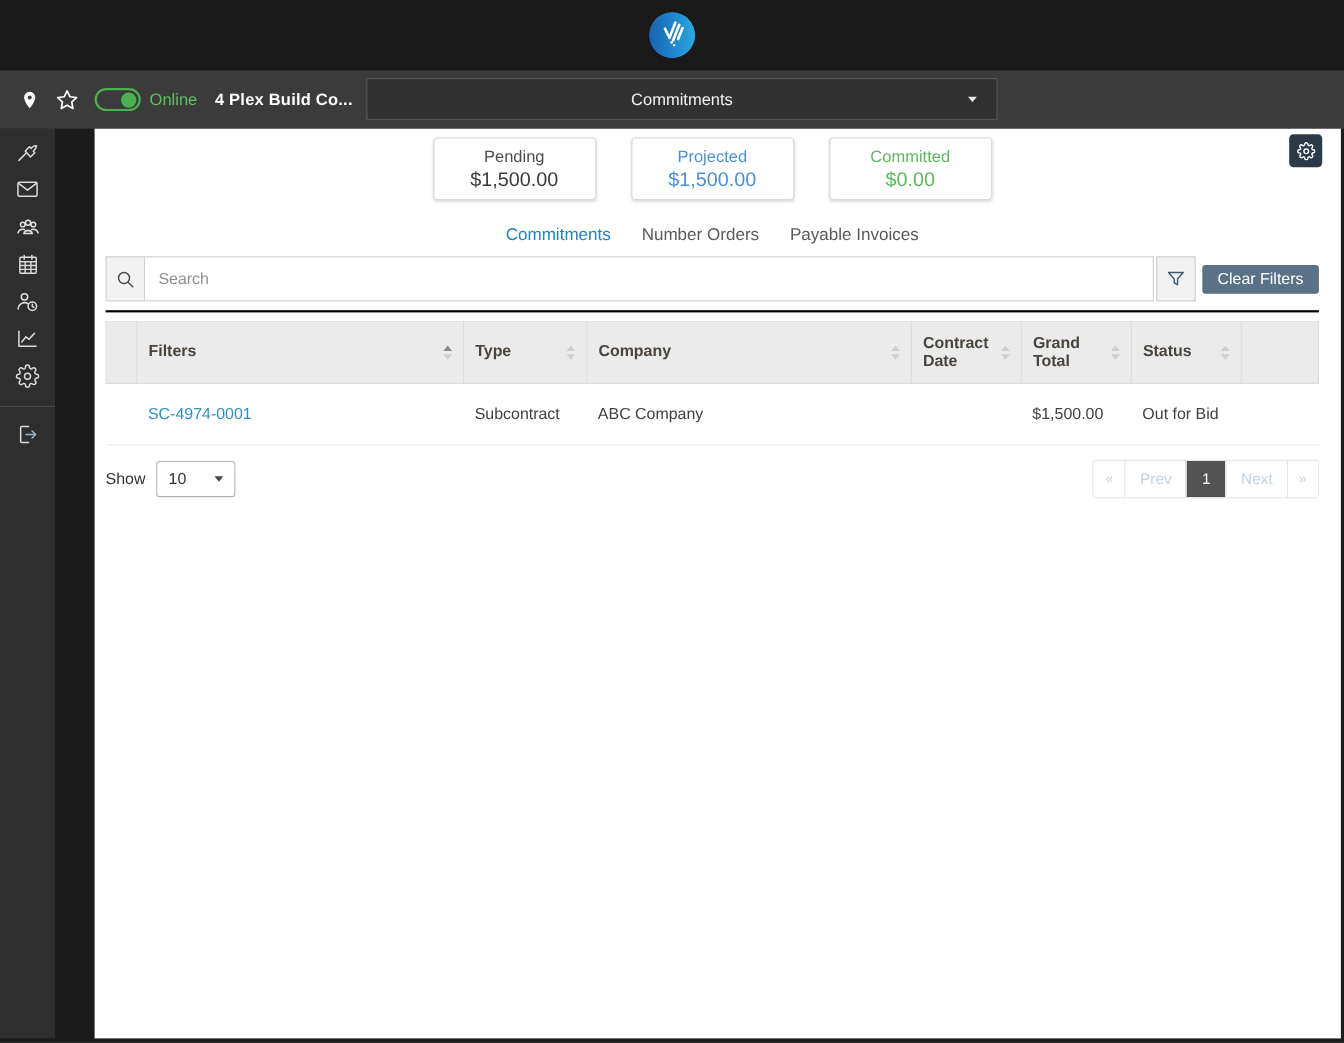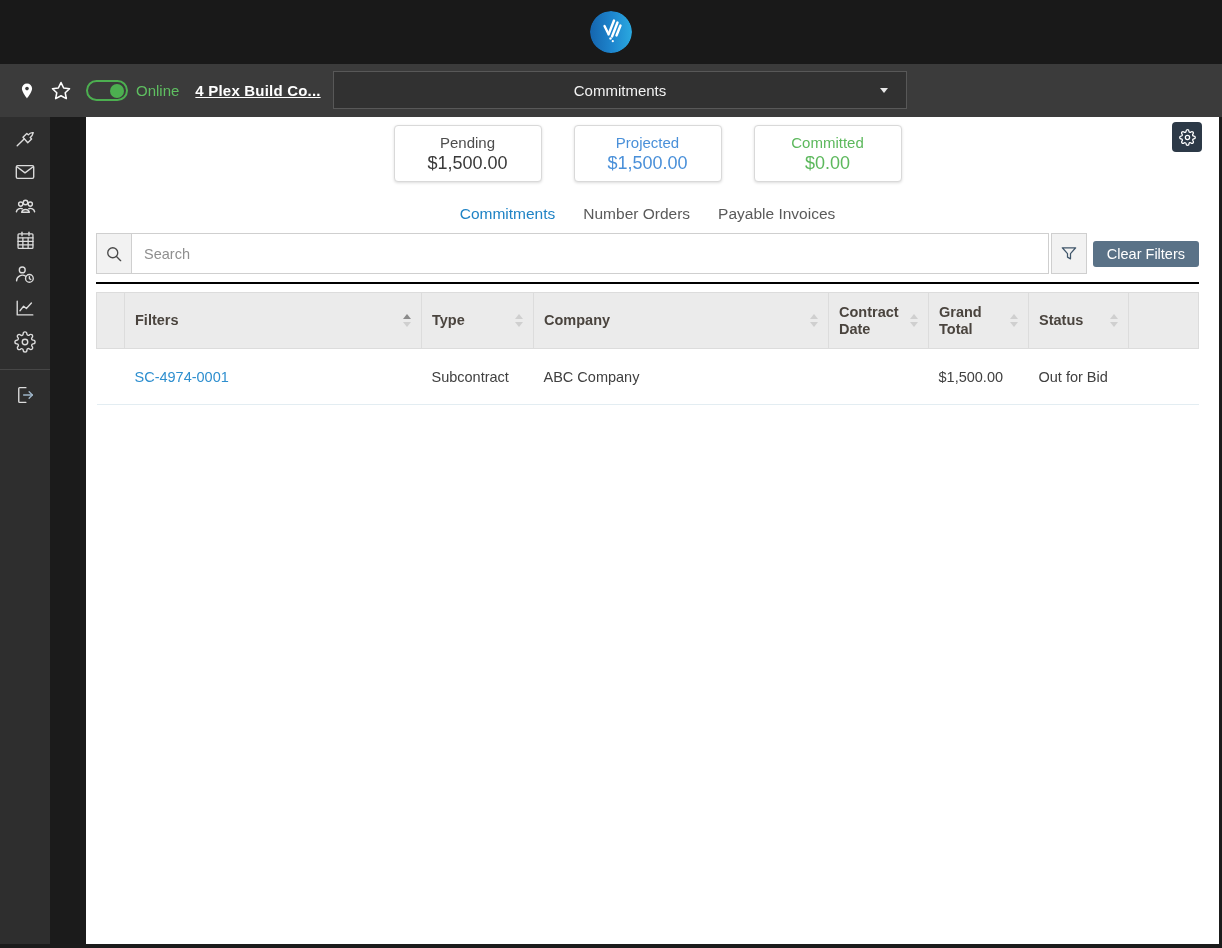--- a/index.html
+++ b/index.html
@@ -8,21 +8,21 @@
   .page { width:1222px; height:948px; background:#1b1b1b; position:relative; overflow:hidden; }
 
   
   .topbar { height:64px; background:#191919; display:flex; align-items:center; justify-content:center; }
   .logo-circle { width:42px; height:42px; border-radius:50%; cursor:pointer; }
   .subbar { height:53px; background:#3b3b3b; display:flex; align-items:center; padding-left:18px; position:relative; }
   .subbar .ico { display:inline-flex; margin-right:14px; cursor:pointer; }
   .toggle { width:42px; height:21px; border:2px solid #4caf50; border-radius:11px; position:relative; margin-right:8px; cursor:pointer; flex:none; }
   .toggle .knob { position:absolute; right:2px; top:1.5px; width:14px; height:14px; border-radius:50%; background:#4caf50; }
   .online-label { color:#5fbf61; font-size:15px; margin-right:16px; }
-  .project-name { color:#ffffff; font-size:15px; font-weight:700; letter-spacing:.2px; cursor:pointer;text-decoration:underline; }
+  .project-name { color:#ffffff; font-size:15px; font-weight:700; letter-spacing:.2px; cursor:pointer; }
   .page-selector { position:absolute; left:333px; top:7px; width:574px; height:38px; background:#313131; border:1px solid #585858; display:flex; align-items:center; justify-content:center; color:#f2f2f2; font-size:15px; cursor:pointer; }
   .page-selector .caret-down { position:absolute; right:18px; color:#e8e8e8; }
 
   
   .body-row { display:flex; height:827px;gap:36px; }
   .sidebar { width:50px; background:#2e2e2e; flex:none; display:flex; flex-direction:column; align-items:center; padding-top:4px; }
   .side-slot { height:34px; display:flex; align-items:center; justify-content:center; width:100%; cursor:pointer; }
   .side-divider { width:50px; height:1px; background:#474747; margin:10px 0 8px 0; }
   main { flex:1; background:#ffffff; margin-right:3px; position:relative; padding:0 20px 0 10px; }
 
@@ -336,15 +336,29 @@
             <td>Subcontract</td>
             <td>ABC Company</td>
             <td></td>
             <td>$1,500.00</td>
             <td>Out for Bid</td>
             <td></td>
           </tr>
         </tbody>
       </table>
 
+      <div class="footer-row">
+        <span class="show-label">Show</span>
+        <div class="page-size">
+          <span>10</span>
+          <span class="caret-down"></span>
+        </div>
+        <div class="pager">
+          <span class="pg edge">«</span>
+          <span class="pg">Prev</span>
+          <span class="pg active">1</span>
+          <span class="pg">Next</span>
+          <span class="pg edge">»</span>
+        </div>
+      </div>
     </main>
   </div>
 </div>
 
 </body></html>

